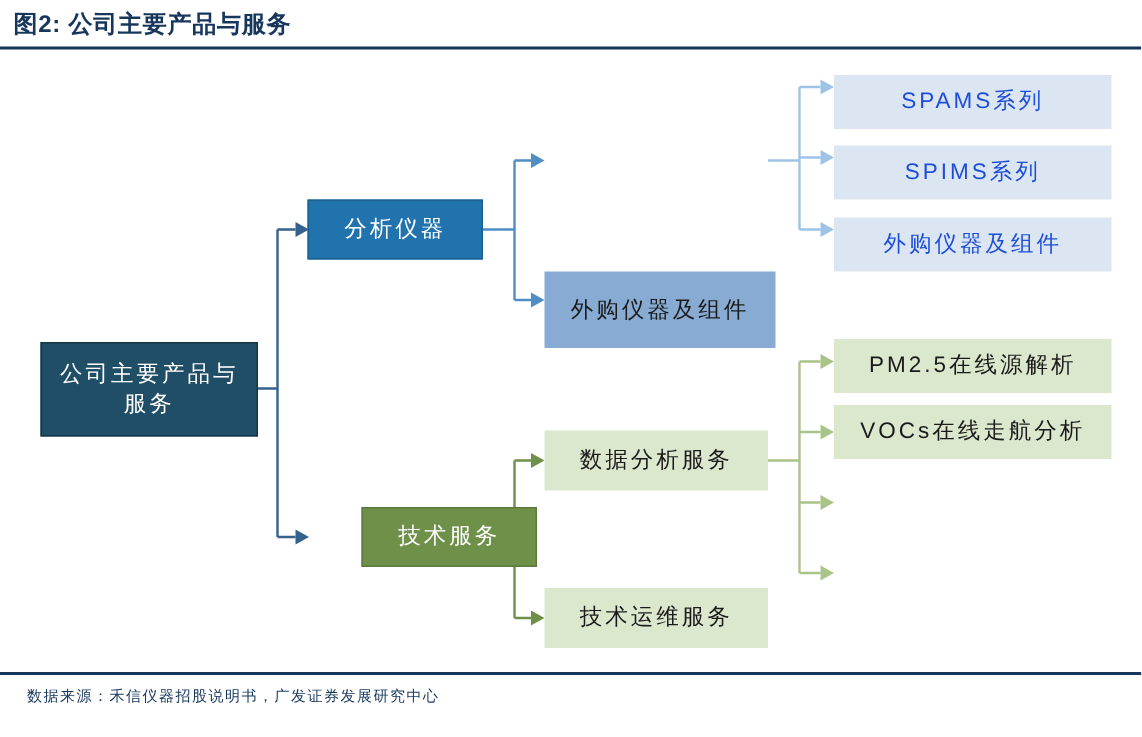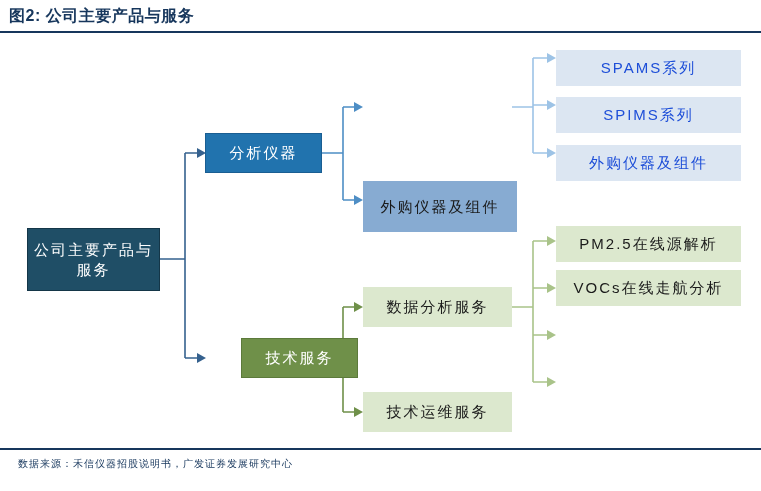--- a/index.html
+++ b/index.html
@@ -127,21 +127,21 @@
 
     <g stroke="#a9c389" fill="#a9c389" stroke-width="1.6">
       <path fill="none" d="M512 307 H533 M533 241 V382 M533 241 H547 M533 288 H547 M533 335 H547 M533 382 H547"></path>
       <polygon stroke="none" points="547,236 556,241 547,246"></polygon>
       <polygon stroke="none" points="547,283 556,288 547,293"></polygon>
       <polygon stroke="none" points="547,330 556,335 547,340"></polygon>
       <polygon stroke="none" points="547,377 556,382 547,387"></polygon>
     </g>
   </svg>
 
-  <div class="node root-node" style="left:27px; top:228px; width:133px; height:63px;">公司主要产品与服务</div>
+  <div class="node root-node" style="left:27px; top:228px; width:145px; height:63px;">公司主要产品与服务</div>
 
   <div class="node blue-branch" style="left:205px; top:133px; width:117px; height:40px;">分析仪器</div>
   <div class="node green-branch" style="left:205px; top:338px; width:117px; height:40px;margin-left:36px;">技术服务</div>
 
   <div class="node medium-blue" style="left:363px; top:181px; width:154px; height:51px;">外购仪器及组件</div>
   <div class="node light-green" style="left:363px; top:287px; width:149px; height:40px;">数据分析服务</div>
   <div class="node light-green" style="left:363px; top:392px; width:149px; height:40px;">技术运维服务</div>
 
   <div class="node light-blue" style="left:556px; top:40px; width:185px; height:36px;">SPAMS系列</div>
   <div class="node light-blue" style="left:556px; top:87px; width:185px; height:36px;">SPIMS系列</div>

